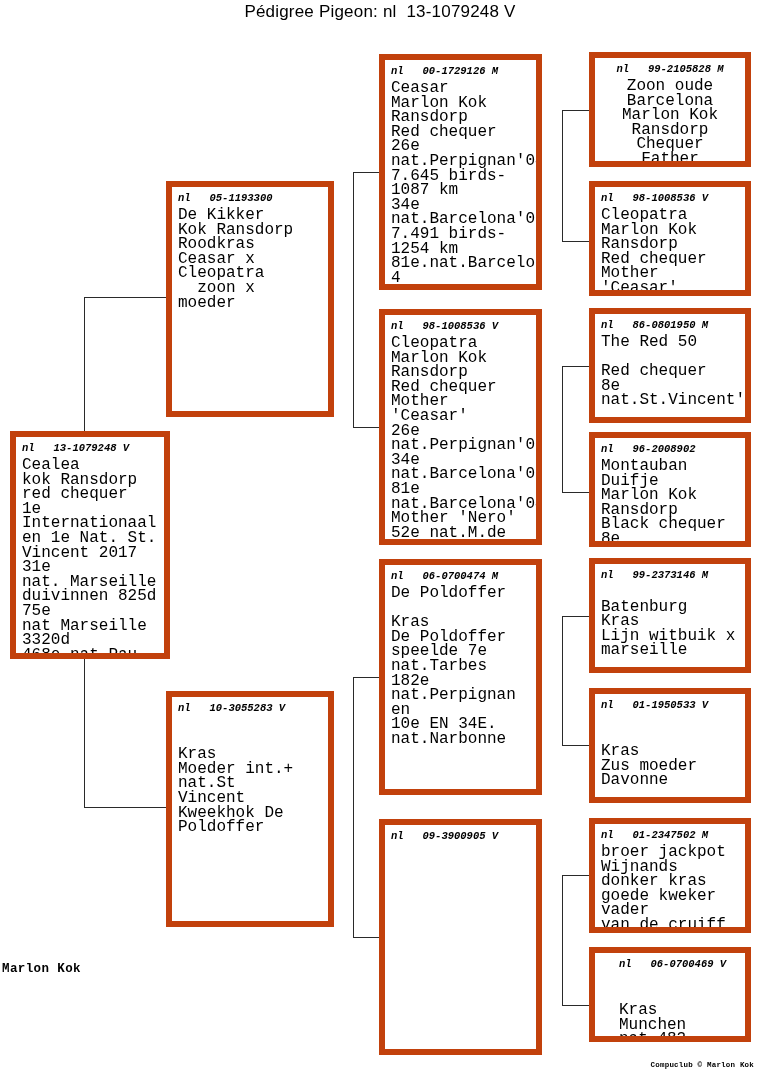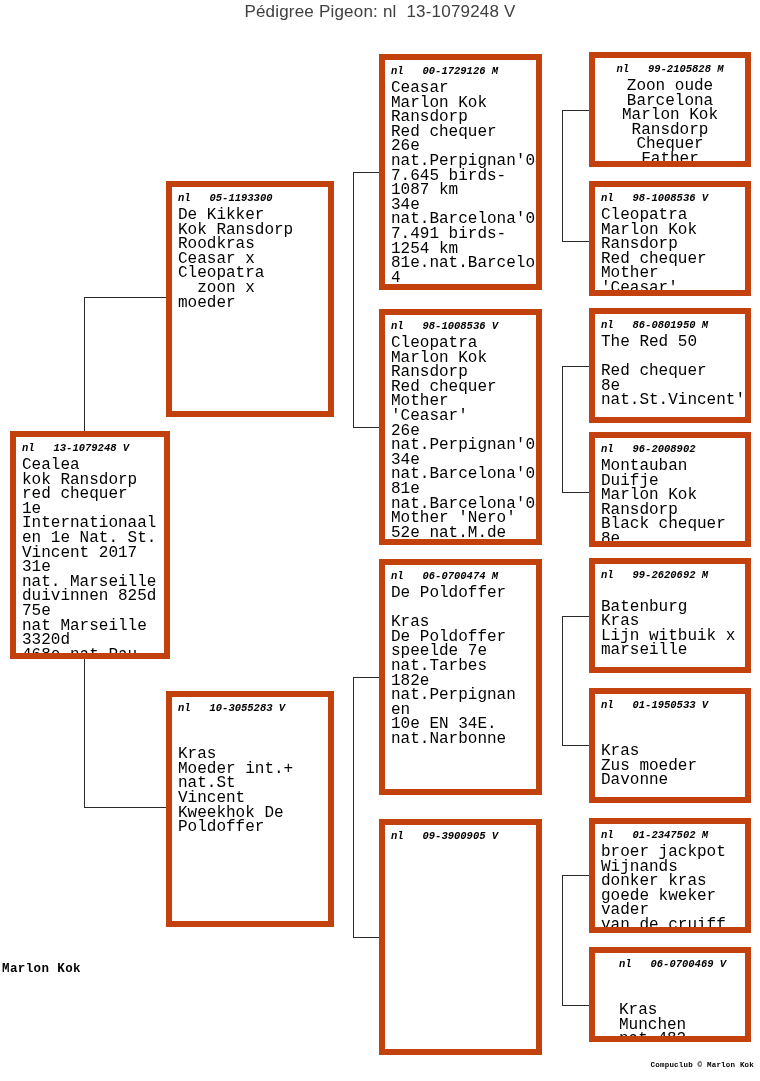--- a/index.html
+++ b/index.html
@@ -13,21 +13,21 @@
     overflow:hidden;
   }
   #sheet{position:absolute;left:0;top:0;width:760px;height:1081px;}
 
   .title{
     position:absolute;left:0;top:2px;width:760px;
     text-align:center;
     font-family:"Liberation Sans","DejaVu Sans",sans-serif;
     font-size:17px;
     letter-spacing:0.2px;
-    color:#404040;
+    color:#000000;
     white-space:pre;
   }
 
   .box{
     position:absolute;
     box-sizing:border-box;
     border:6px solid #c2410c;
     background:#ffffff;
     padding:5px 6px 4px 6px;
     overflow:hidden;
@@ -221,21 +221,21 @@
   <div class="box" style="left:589px;top:432px;width:162px;height:115px;">
     <span class="ring">nl   96-2008902</span>
     <span class="lines">Montauban Duifje
 Marlon Kok Ransdorp
 Black chequer
 8e nat.Montauban
 half sister winner</span>
   </div>
 
   <div class="box" style="left:589px;top:558px;width:162px;height:115px;">
-    <span class="ring">nl   99-2620692 M</span>
+    <span class="ring">nl   99-2373146 M</span>
     <span class="lines">
 Batenburg
 Kras
 Lijn witbuik x
 marseille</span>
   </div>
 
   <div class="box" style="left:589px;top:688px;width:162px;height:115px;">
     <span class="ring">nl   01-1950533 V</span>
     <span class="lines">

